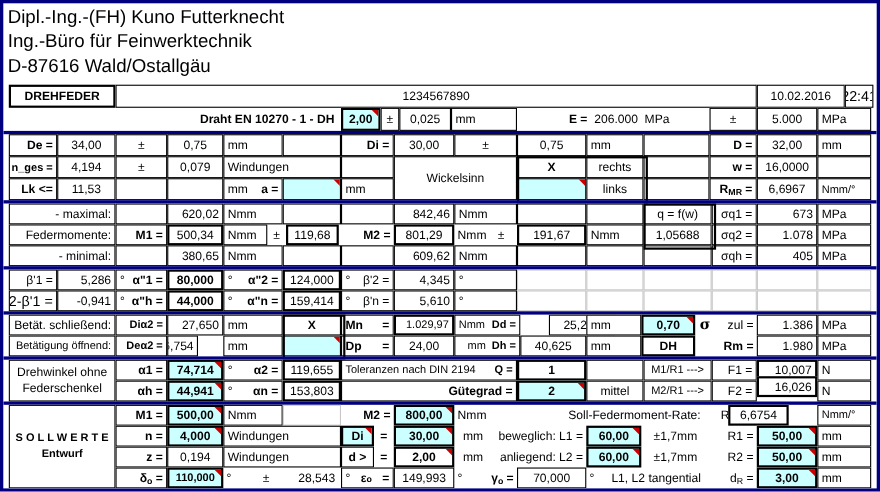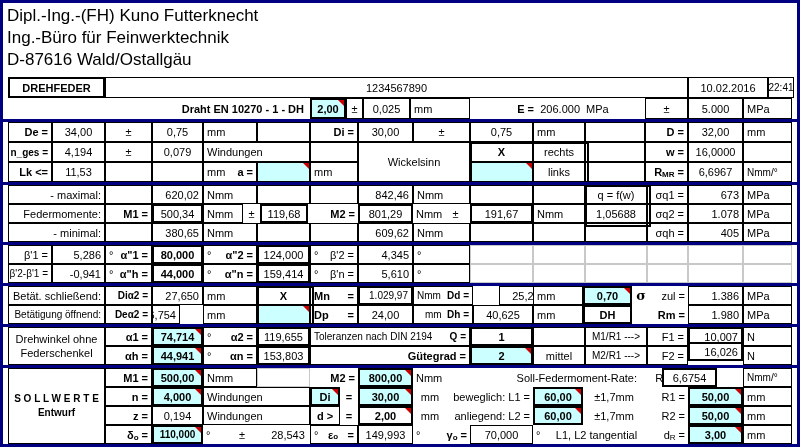--- a/index.html
+++ b/index.html
@@ -8,21 +8,21 @@
   .c{position:absolute;box-sizing:border-box;border:1px solid #000;background:#fff;display:flex;align-items:center;justify-content:center;font-size:11px;color:#000;padding:0 3px;white-space:nowrap;overflow:hidden;}
   .nb{border:none;background:transparent;}
   .g{border:1px solid #c8c8c8;background:transparent;}
   .rt{justify-content:flex-end;}
   .lt{justify-content:flex-start;}
   .sb{justify-content:space-between;}
   .b{font-weight:bold;}
   .cy{background:#ccffff;}
   .b2{border:2px solid #000;}
   .sm{font-size:10px;}
-  .xs{font-size:10px;}
+  .xs{font-size:13px;}
   .sg{font-family:"DejaVu Serif",serif;font-size:13px;font-weight:bold;}
   .mk::after{content:"";position:absolute;top:0;right:0;border-left:6px solid transparent;border-top:6px solid #cc0000;}
   .sub{font-size:8px;margin-top:5px;}
   .gap{margin-left:3px;}
   .sep{position:absolute;left:0;width:794px;height:3px;background:#000080;}
   .ovl{position:absolute;border:2px solid #000;background:transparent;pointer-events:none;}
   .col{flex-direction:column;justify-content:center;line-height:14px;}
 </style>
 </head>
 <body>

